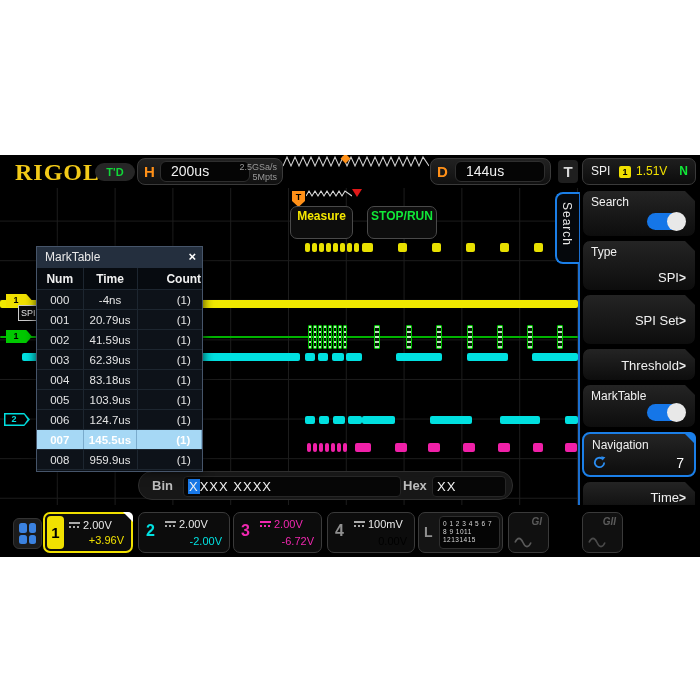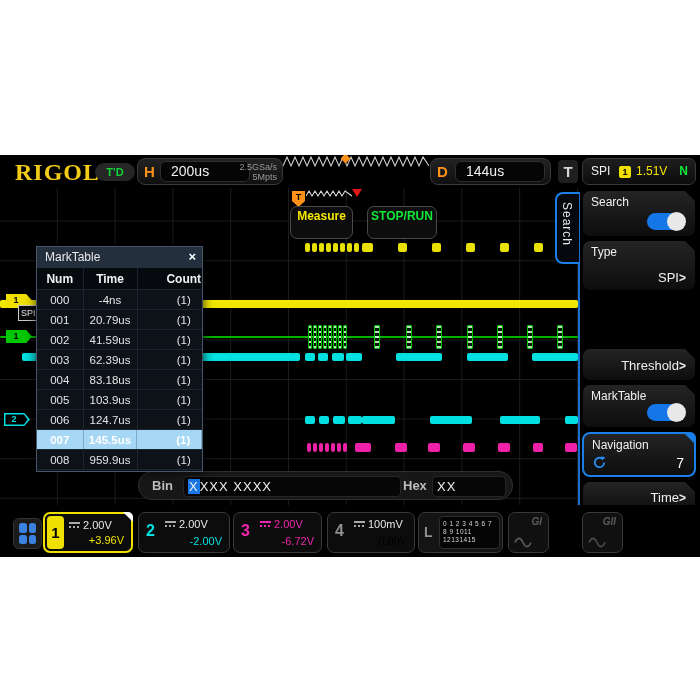--- a/index.html
+++ b/index.html
@@ -352,20 +352,23 @@
   <div class="sb-box" style="top:35px;height:47px;">
     <span class="sb-label">Search</span>
     <span class="toggle">
         <span class="knob"></span>
       </span>
   </div>
   <div class="sb-box" style="top:85px;height:51px;">
     <span class="sb-label">Type</span>
     <span class="sb-valrow"><span>SPI</span><span class="arrow">&gt;</span></span>
   </div>
+  <div class="sb-box" style="top:139px;height:51px;">
+    <span class="sb-mid"><span>SPI Set</span><span class="arrow">&gt;</span></span>
+  </div>
   <div class="sb-box" style="top:193px;height:33px;">
     <span class="sb-mid"><span>Threshold</span><span class="arrow">&gt;</span></span>
   </div>
   <div class="sb-box" style="top:229px;height:44px;">
     <span class="sb-label">MarkTable</span>
     <span class="toggle">
         <span class="knob"></span>
       </span>
   </div>
   <div class="sb-box" id="sb-nav" style="top:277px;height:45px;">

